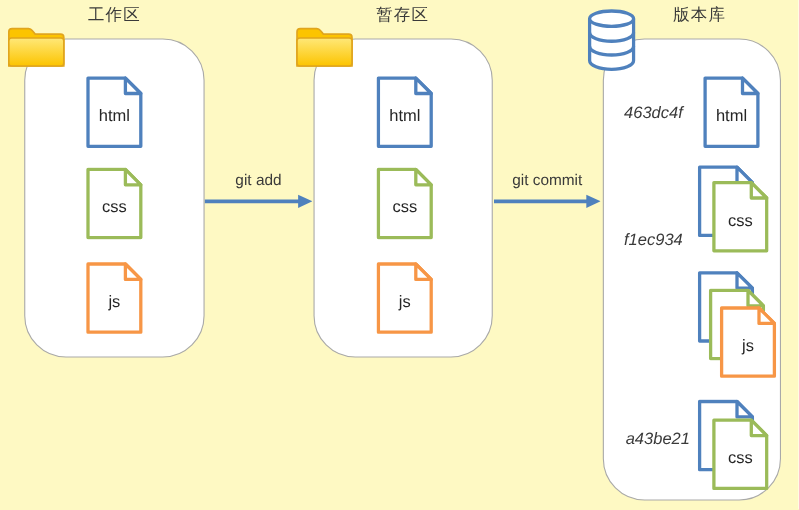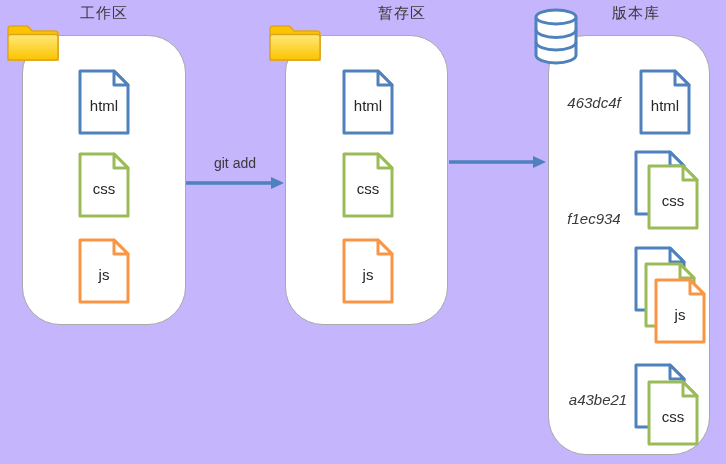--- a/index.html
+++ b/index.html
@@ -1,18 +1,18 @@
 <!DOCTYPE html>
 <html><head>
 <meta charset="utf-8">
 <style>
   * { margin:0; padding:0; box-sizing:border-box; }
   html,body { background:#ffffff; }
   body { font-family:"Liberation Sans","DejaVu Sans",sans-serif; }
-  .canvas { position:relative; width:726px; height:464px; background:#c4b5fd; overflow:hidden; }
+  .canvas { position:relative; width:726px; height:464px; background:#fef9c3; overflow:hidden; }
 
   .area-box { position:absolute; border:1px solid #a9a9a9; border-radius:38px; background:#ffffff; z-index:1; }
   .area-title { position:absolute; z-index:3; font-size:15px; color:#3a3a3a; text-align:center; letter-spacing:1px; }
 
   .icon { position:absolute; z-index:4; }
 
   .file { position:absolute; width:52px; height:66px; z-index:2; }
   .file svg { position:absolute; left:0; top:0; }
   .file-label { position:absolute; left:0; top:0; width:100%; height:100%;
                 display:flex; align-items:center; justify-content:center;
@@ -27,21 +27,21 @@
 </head>
 <body>
 
 <div class="canvas">
 
   <div class="area-box" style="left:22px; top:35px; width:164px; height:290px;"></div>
   <div class="area-box" style="left:285px; top:35px; width:163px; height:290px;"></div>
   <div class="area-box" style="left:548px; top:35px; width:162px; height:420px;"></div>
 
   <div class="area-title" style="left:44px; top:4px; width:120px;">工作区</div>
-  <div class="area-title" style="left:306px; top:4px; width:120px;text-align:right;">暂存区</div>
+  <div class="area-title" style="left:306px; top:4px; width:120px;">暂存区</div>
   <div class="area-title" style="left:576px; top:4px; width:120px;font-family:Liberation Mono, monospace;">版本库</div>
 
   <div class="icon" style="left:5px; top:21px;">
     <svg width="56" height="42" viewBox="0 0 56 42">
       <defs>
         <linearGradient id="fg-a" x1="0" y1="0" x2="0" y2="1">
           <stop offset="0" stop-color="#ffe878"></stop>
           <stop offset="1" stop-color="#fcc400"></stop>
         </linearGradient>
       </defs>
@@ -135,20 +135,21 @@
   </div>
 
   <div class="arrow" style="left:186px; top:155px; width:98px;">
     <span class="arrow-label">git add</span>
     <svg width="98" height="14" viewBox="0 0 98 14">
       <line x1="0" y1="7" x2="87" y2="7" stroke-width="3.5" stroke="#4f81bd"></line>
       <polygon points="85,1 98,7 85,13" fill="#4f81bd"></polygon>
     </svg>
   </div>
   <div class="arrow" style="left:449px; top:155px; width:97px;">
+    <span class="arrow-label">git commit</span>
     <svg width="97" height="14" viewBox="0 0 97 14">
       <line x1="0" y1="7" x2="86" y2="7" stroke-width="3.5" stroke="#4f81bd"></line>
       <polygon points="84,1 97,7 84,13" fill="#4f81bd"></polygon>
     </svg>
   </div>
 
   <div class="hash" style="left:552px; top:93px;">463dc4f</div>
   <div class="file" style="left:639px; top:69px;">
     <svg width="52" height="66" viewBox="0 0 52 66">
       <g fill="#ffffff" stroke-width="3" stroke-linejoin="round" stroke="#4f81bd">

